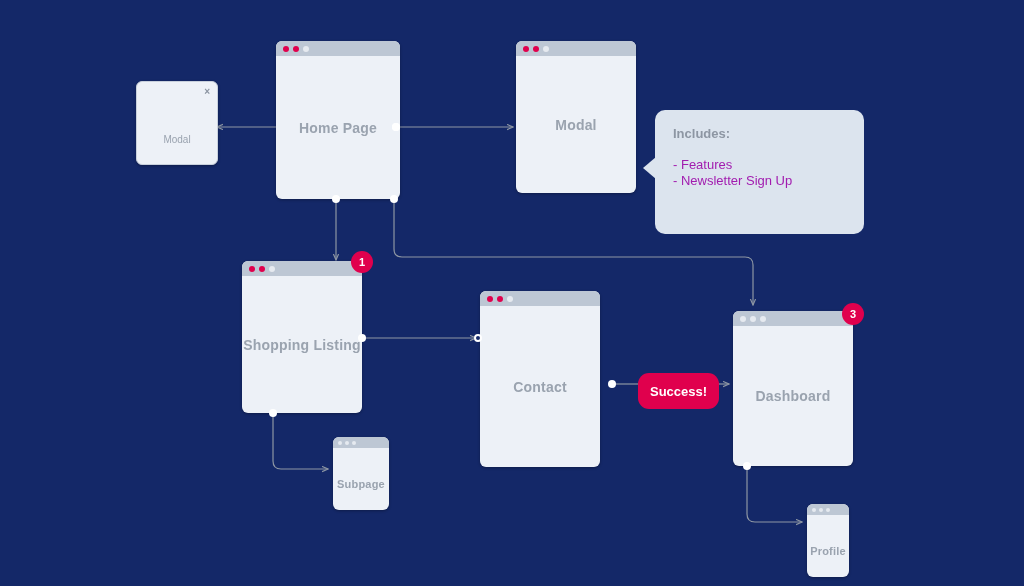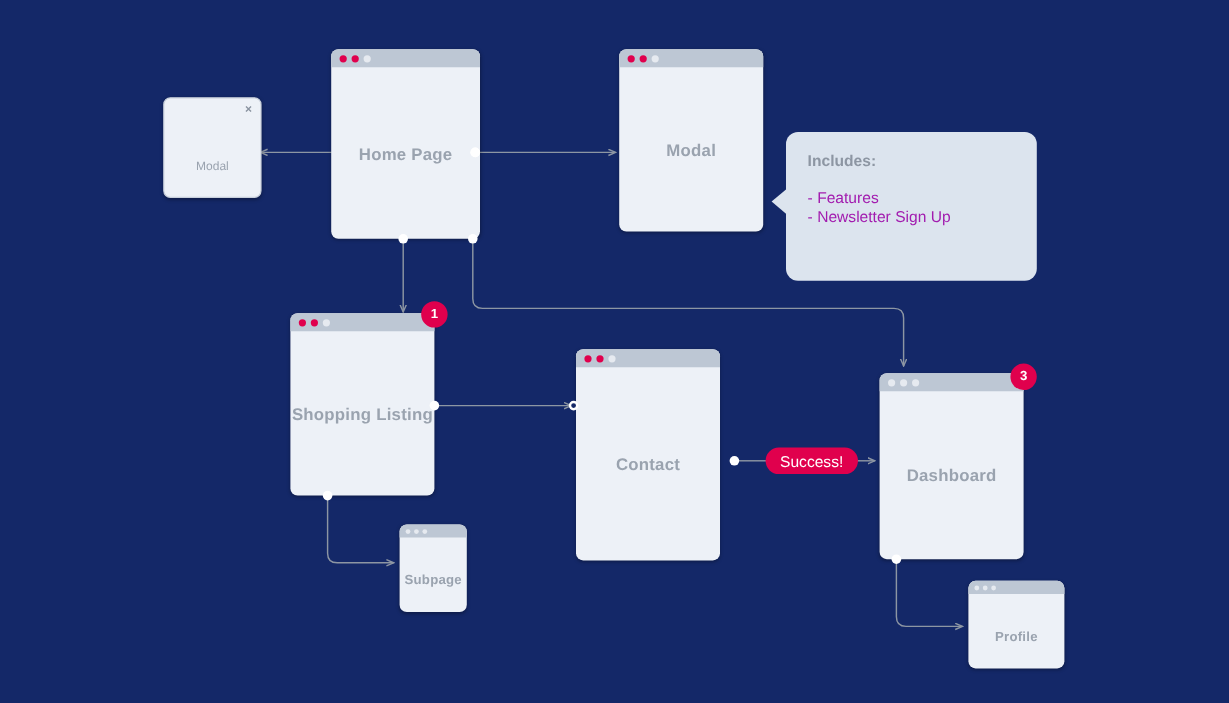--- a/index.html
+++ b/index.html
@@ -150,26 +150,26 @@
     line-height: 15.5px;
   }
 
   
   .pill {
     position: absolute;
     background: #E0004D;
     color: #FFFFFF;
     border-radius: 11px;
     font-size: 13px;
-    font-weight: normal;
+    font-weight: bold;
     display: flex;
     align-items: center;
     justify-content: flex-end;
     padding: 0 12px;
-    height: 22px;
+    height: 36px;
     box-sizing: border-box;
     white-space: nowrap;
     user-select: none;
   }
 
   
   .handle {
     position: absolute;
     width: 8px;
     height: 8px;
@@ -291,21 +291,21 @@
     <div class="titlebar">
       <span class="dot gray"></span>
       <span class="dot gray"></span>
       <span class="dot gray"></span>
     </div>
     <div class="body">
       <span class="label">Subpage</span>
     </div>
   </div>
 
-  <div class="card small" style="left:807px; top:484px; width:80px; height:73px;">
+  <div class="card small" style="left:807px; top:504px; width:42px; height:73px;">
     <div class="titlebar">
       <span class="dot gray"></span>
       <span class="dot gray"></span>
       <span class="dot gray"></span>
     </div>
     <div class="body">
       <span class="label">Profile</span>
     </div>
   </div>
 

